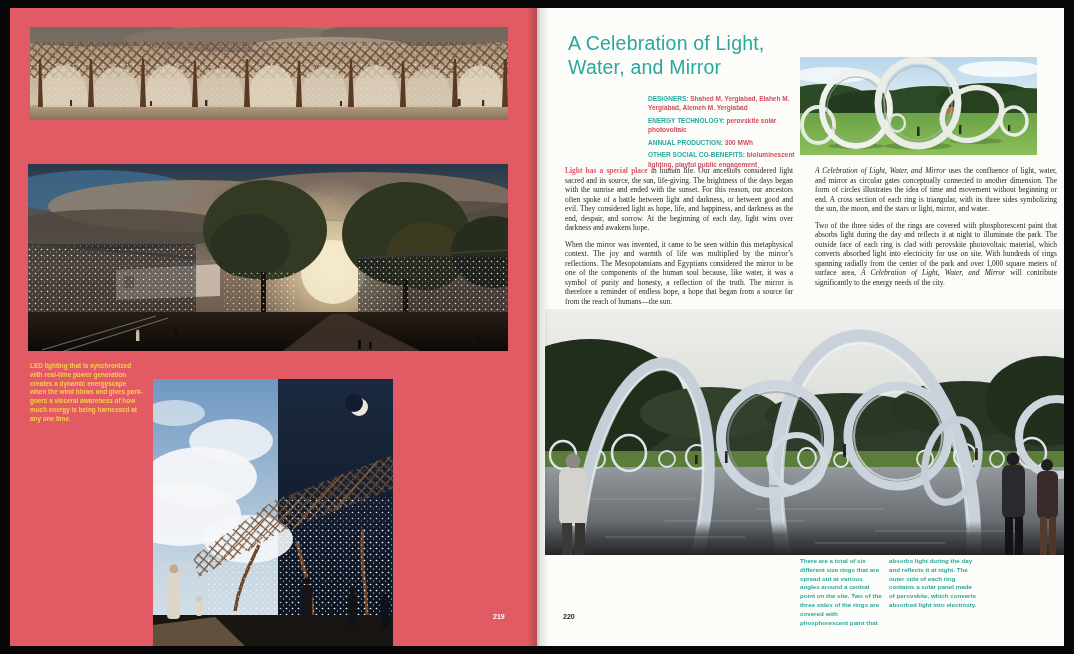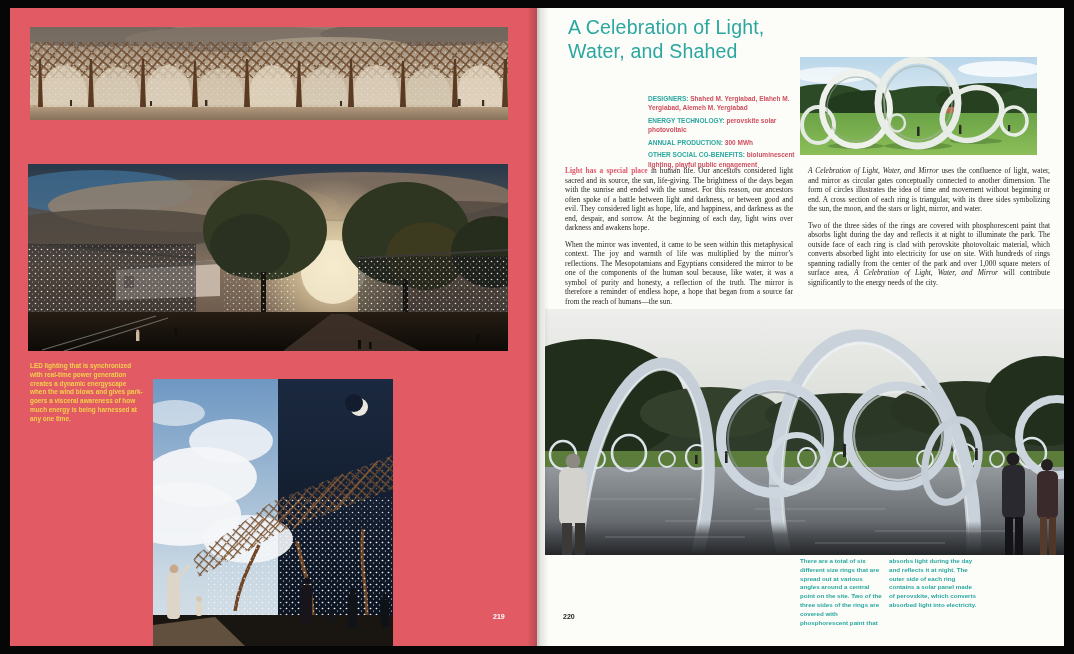--- a/index.html
+++ b/index.html
@@ -22,36 +22,36 @@
   .left-caption{
     position:absolute;left:20px;top:354px;width:114px;
     color:#f2d24b;font-size:6.4px;font-weight:bold;line-height:1.38;
   }
   .pageno{font-size:7px;font-weight:bold;}
   .pageno-left{position:absolute;left:483px;top:605px;color:#ffffff;}
   .pageno-right{position:absolute;left:26px;top:605px;color:#1c1c1c;}
 
   
   .title{
-    position:absolute;left:31px;top:8px;margin:0;width:260px;
+    position:absolute;left:31px;top:24px;margin:0;width:260px;
     color:#2aa79f;font-size:19.5px;font-weight:normal;line-height:1.22;letter-spacing:.2px;
   }
   .credits{position:absolute;left:111px;top:86px;width:152px;font-size:6.5px;line-height:1.45;}
   .credits p{margin:0 0 3px 0;}
   .cl{color:#2aa79f;font-weight:bold;}
   .cv{color:#cf4f5e;font-weight:bold;}
   .img-park{position:absolute;left:263px;top:49px;}
   .col{
     position:absolute;top:158px;
     font-family:Liberation Serif, serif;font-size:7.45px;line-height:1.28;color:#241f1e;
     text-align:justify;
   }
   .col p{margin:0 0 7px 0;}
   .col1{left:28px;width:228px;}
-  .col2{left:271px;width:242px;}
+  .col2{left:278px;width:242px;}
   .lead-red{color:#e0566a;font-weight:bold;}
   .img-main{position:absolute;left:8px;top:301px;}
   .rp-caption{
     position:absolute;top:549px;color:#2aa79f;
     font-size:6.2px;font-weight:bold;line-height:1.42;
   }
   .cap1{left:263px;width:82px;}
   .cap2{left:352px;width:90px;}
 </style>
 </head>
@@ -258,21 +258,21 @@
           <rect x="228" y="221" width="8" height="27" rx="2" fill="#0e1216"></rect>
         <rect x="176" y="230" width="5" height="13" rx="1.5" fill="#13161c"></rect>
       </g>
     </svg>
 
     <div class="pageno pageno-left">219</div>
   </div>
 
   <div class="page page-right">
 
-    <h1 class="title"><span>A Celebration of Light,</span><br><span>Water, and Shahed</span></h1>
+    <h1 class="title"><span>A Celebration of Light,</span><br><span>Water, and Mirror</span></h1>
 
     <div class="credits">
       <p><span class="cl">DESIGNERS:</span> <span class="cv">Shahed M. Yergiabad, Elaheh M. Yergiabad, Alemeh M. Yergiabad</span></p>
       <p><span class="cl">ENERGY TECHNOLOGY:</span> <span class="cv">perovskite solar photovoltaic</span></p>
       <p><span class="cl">ANNUAL PRODUCTION:</span> <span class="cv">300 MWh</span></p>
       <p><span class="cl">OTHER SOCIAL CO-BENEFITS:</span> <span class="cv">bioluminescent lighting, playful public engagement</span></p>
     </div>
 
     <svg class="img-park" width="237" height="98" viewBox="0 0 237 98">
       <defs>

